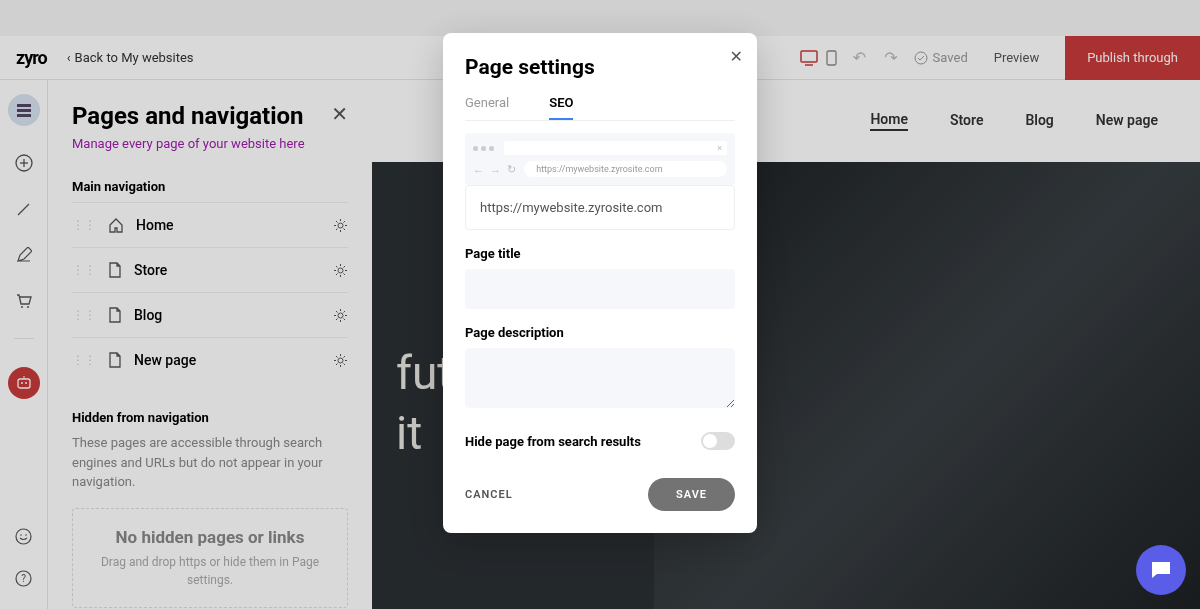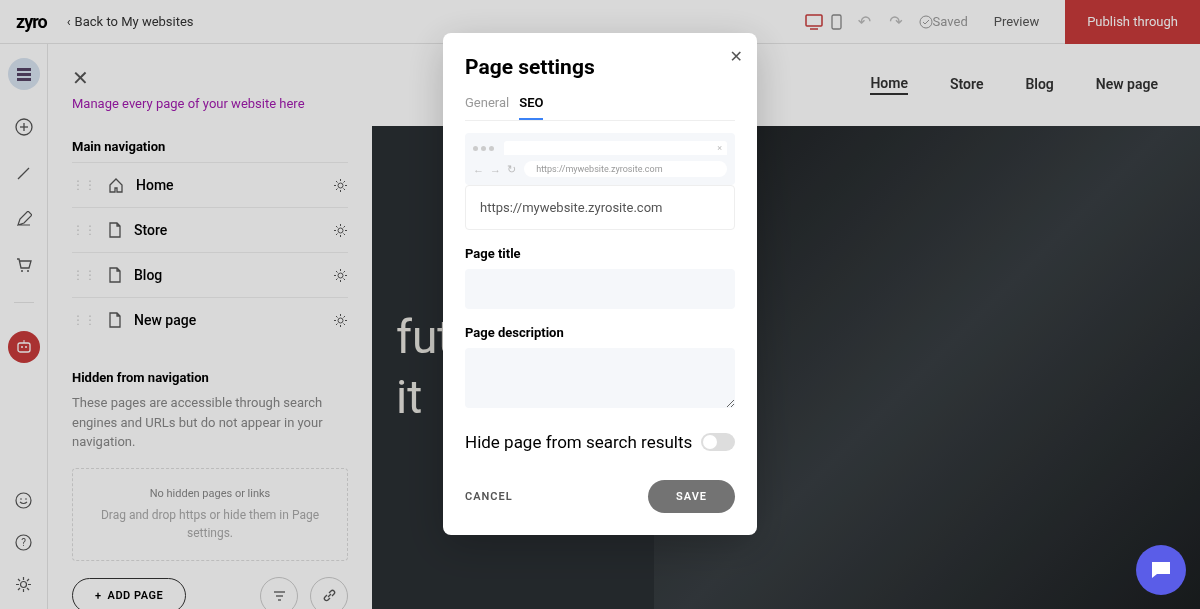--- a/index.html
+++ b/index.html
@@ -1,29 +1,29 @@
 <!DOCTYPE html>
 <html><head>
   <meta charset="utf-8">
   <style>
     * { margin: 0; padding: 0; box-sizing: border-box; font-family: -apple-system, BlinkMacSystemFont, 'Segoe UI', Roboto, sans-serif; }
     body { background: #f5f5f5; width: 1200px; height: 609px; overflow: hidden; position: relative; }
     
     .overlay { position: absolute; inset: 0; background: rgba(0,0,0,0.15); z-index: 10; }
     
-    .topbar { height: 44px; background: #fff; border-bottom: 1px solid #e5e5e5; display: flex; align-items: center; padding: 8px 16px; justify-content: space-between; position: relative; }
+    .topbar { height: 44px; background: #fff; border-bottom: 1px solid #e5e5e5; display: flex; align-items: center; padding: 8px 16px; justify-content: space-between; position: relative; margin-top: 36px; }
     .topbar-left { display: flex; align-items: center; gap: 20px; }
     .logo-z { font-weight: 700; font-size: 18px; letter-spacing: -1px; }
     .back-link { display: flex; align-items: center; gap: 4px; font-size: 13px; color: #333; }
     .topbar-right { display: flex; align-items: center; gap: 16px; }
     .device-icons { display: flex; gap: 8px; }
     .device-icon { color: #c73a3a; }
     .device-icon-dim { color: #888; }
     .topbar-btn { font-size: 13px; color: #555; padding: 6px 10px; }
-    .topbar-saved { display: flex; align-items: center; color: #999; font-size: 13px; }
+    .topbar-saved { display: flex; gap: 5px; align-items: center; color: #999; font-size: 13px; }
     .publish { background: #c73a3a; color: #fff; padding: 0 22px; font-size: 13px; height: 44px; display: flex; align-items: center; margin-right: -16px; }
     .undo-icons { display: flex; gap: 18px; color: #bbb; }
     
     .main-area { display: flex; height: calc(100% - 44px); position: relative; }
     
     .rail { width: 48px; background: #fff; border-right: 1px solid #e5e5e5; display: flex; flex-direction: column; align-items: center; padding-top: 14px; gap: 28px; position: relative; }
     .rail-icon { color: #555; width: 18px; height: 18px; display: flex; align-items: center; justify-content: center; }
     .rail-active { background: #d8e3f0; border-radius: 50%; width: 32px; height: 32px; display: flex; align-items: center; justify-content: center; }
     .rail-robot { background: #c73a3a; border-radius: 50%; width: 32px; height: 32px; display: flex; align-items: center; justify-content: center; color: #fff; font-size: 14px; }
     .rail-bottom { position: absolute; bottom: 16px; display: flex; flex-direction: column; gap: 24px; align-items: center; }
@@ -34,58 +34,58 @@
     .panel-close { font-size: 20px; color: #555; }
     .panel-sub { font-size: 13px; color: #a21caf; margin-top: 6px; }
     .section-h { font-size: 13px; font-weight: 700; margin-top: 28px; margin-bottom: 8px; }
     .nav-item { display: flex; align-items: center; gap: 12px; padding: 14px 0; border-top: 1px solid #eee; }
     .nav-handle { color: #ccc; font-size: 12px; }
     .nav-icon { color: #555; }
     .nav-label { flex: 1; font-size: 14px; font-weight: 500; }
     .nav-gear { color: #555; }
     .hidden-desc { font-size: 13px; color: #888; line-height: 1.5; margin-top: 6px; }
     .hidden-box { border: 1px dashed #ddd; border-radius: 4px; padding: 18px; text-align: center; margin-top: 16px; }
-    .hidden-box-title { font-size: 11px; font-weight: 400; color: #888; }
+    .hidden-box-title { font-size: 17px; font-weight: 700; color: #888; }
     .hidden-box-sub { font-size: 12px; color: #aaa; margin-top: 6px; line-height: 1.5; }
     .add-page-row { display: flex; align-items: center; gap: 12px; margin-top: 16px; }
     .add-page { border: 1px solid #333; border-radius: 22px; padding: 10px 22px; font-size: 11px; font-weight: 600; letter-spacing: 0.5px; display: flex; align-items: center; gap: 6px; }
     .round-btn { width: 38px; height: 38px; border: 1px solid #ccc; border-radius: 50%; display: flex; align-items: center; justify-content: center; color: #555; font-size: 14px; }
     
     .canvas { flex: 1; background: #fff; position: relative; }
     .canvas-nav { height: 82px; display: flex; align-items: center; justify-content: flex-end; padding: 0 42px; gap: 42px; }
     .canvas-nav-item { font-size: 14px; font-weight: 600; color: #333; padding-bottom: 2px; }
     .canvas-nav-item.active { border-bottom: 2px solid #333; }
     .canvas-hero { position: absolute; top: 82px; left: 0; right: 0; bottom: 0; background: #2a2f33; display: flex; align-items: center; padding-left: 24px; overflow: hidden; }
     .hero-text { font-size: 46px; font-weight: 400; color: #e8e6e0; line-height: 1.3; font-family: Georgia, serif; }
     .hero-img { position: absolute; top: 0; right: 0; width: 546px; height: 100%; background: linear-gradient(135deg, #1a1d1f 0%, #3a4044 50%, #1a1d1f 100%); opacity: 0.9; }
     
     
     .modal-backdrop { position: absolute; inset: 0; z-index: 100; display: flex; justify-content: center; align-items: flex-start; padding-top: 33px; }
     .modal { width: 314px; background: #fff; border-radius: 8px; box-shadow: 0 10px 40px rgba(0,0,0,0.2); padding: 22px; position: relative; }
     .modal-close { position: absolute; top: 14px; right: 14px; color: #555; font-size: 16px; }
     .modal-title { font-size: 21px; font-weight: 700; }
-    .modal-tabs { display: flex; gap: 10px; margin-top: 16px; border-bottom: 1px solid #eee; }
+    .modal-tabs { display: flex; gap: 40px; margin-top: 16px; border-bottom: 1px solid #eee; }
     .modal-tab { font-size: 13px; padding-bottom: 8px; color: #999; }
     .modal-tab.active { color: #000; font-weight: 600; border-bottom: 2px solid #3b82f6; }
     .browser-preview { background: #f5f7fa; border-radius: 4px; margin-top: 12px; padding: 8px; }
     .bp-tabs { display: flex; align-items: center; gap: 4px; font-size: 10px; color: #bbb; }
     .bp-dots { display: flex; gap: 3px; }
     .bp-dot { width: 5px; height: 5px; border-radius: 50%; background: #ccc; }
     .bp-tabbar { flex: 1; background: #fff; border-radius: 3px 3px 0 0; height: 14px; margin-left: 6px; position: relative; }
     .bp-tabclose { position: absolute; right: 5px; top: 2px; color: #bbb; font-size: 9px; }
     .bp-address { display: flex; align-items: center; gap: 8px; margin-top: 6px; font-size: 11px; color: #bbb; }
     .bp-arrows { display: flex; gap: 6px; font-size: 11px; }
     .bp-url { background: #fff; border-radius: 10px; padding: 3px 12px; font-size: 9px; color: #999; flex: 1; }
     .url-main { background: #fff; border: 1px solid #eee; border-radius: 4px; padding: 14px; margin-top: 0; font-size: 13px; color: #555; }
     .field-label { font-size: 13px; font-weight: 700; margin-top: 16px; }
     .field-input { width: 100%; height: 40px; background: #f5f7fa; border: none; border-radius: 4px; margin-top: 8px; }
     .field-textarea { height: 60px; }
     .field-hint { font-size: 12px; color: #888; margin-top: 8px; line-height: 1.4; }
     .toggle-row { display: flex; justify-content: space-between; align-items: center; margin-top: 20px; }
-    .toggle-label { font-size: 17px; font-weight: 400; }
+    .toggle-label { font-size: 13px; font-weight: 700; }
     .toggle { width: 34px; height: 18px; background: #ddd; border-radius: 10px; position: relative; }
     .toggle-knob { width: 14px; height: 14px; background: #fff; border-radius: 50%; position: absolute; top: 2px; left: 2px; }
     .modal-actions { display: flex; justify-content: space-between; align-items: center; margin-top: 28px; }
     .cancel-btn { font-size: 11px; font-weight: 600; letter-spacing: 1px; color: #555; }
     .save-btn { background: #737373; color: #fff; padding: 10px 28px; border-radius: 20px; font-size: 11px; font-weight: 600; letter-spacing: 1px; }
     
     .chat-bubble { position: absolute; bottom: 14px; right: 14px; width: 50px; height: 50px; background: #5a5de8; border-radius: 50%; display: flex; align-items: center; justify-content: center; color: #fff; z-index: 200; }
     
     svg { display: block; }
   </style>
@@ -192,20 +192,21 @@
         <svg width="17" height="17" viewBox="0 0 17 17">
             <circle cx="8.5" cy="8.5" r="3" fill="none" stroke="currentColor" stroke-width="1.2"></circle>
             <path d="M8.5 1v3M8.5 13v3M1 8.5h3M13 8.5h3M3 3l2 2M12 12l2 2M14 3l-2 2M5 12l-2 2" stroke="currentColor" stroke-width="1.2"></path>
           </svg>
       </div>
     </div>
   </div>
 
   <div class="pages-panel">
     <div class="panel-header">
+      <div class="panel-title">Pages and navigation</div>
       <div class="panel-close">✕</div>
     </div>
     <div class="panel-sub">Manage every page of your website here</div>
 
     <div class="section-h">Main navigation</div>
 
     <div class="nav-item">
       <span class="nav-handle">⋮⋮</span>
       <span class="nav-icon">
           <svg width="16" height="16" viewBox="0 0 16 16">

